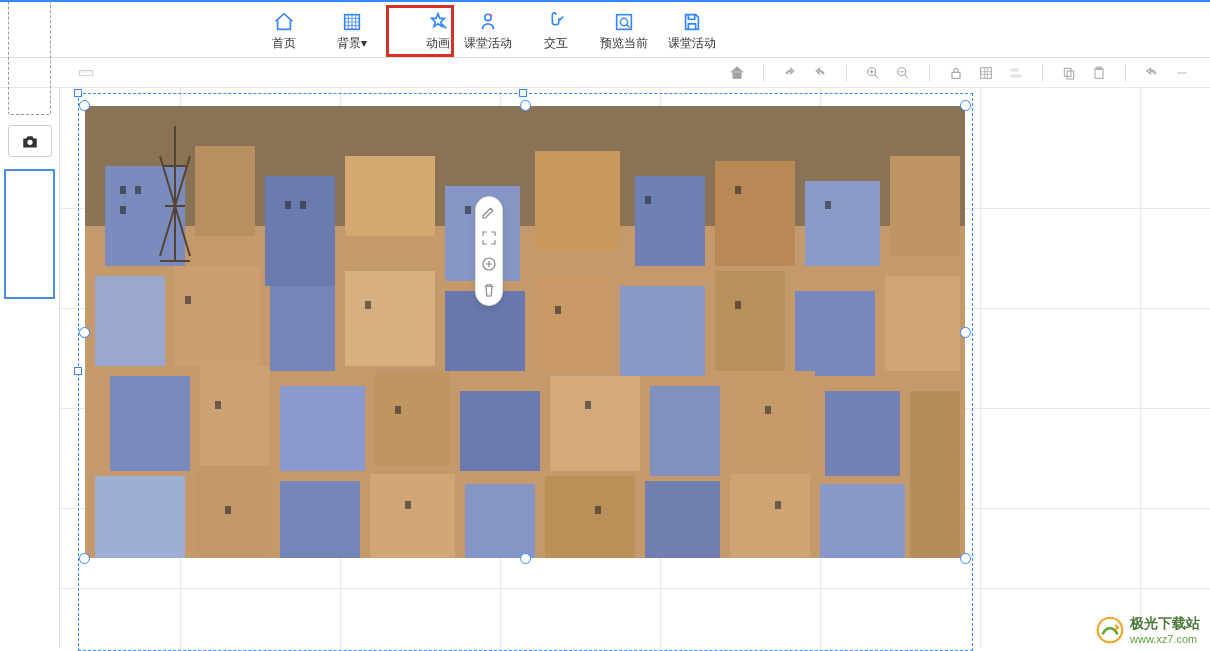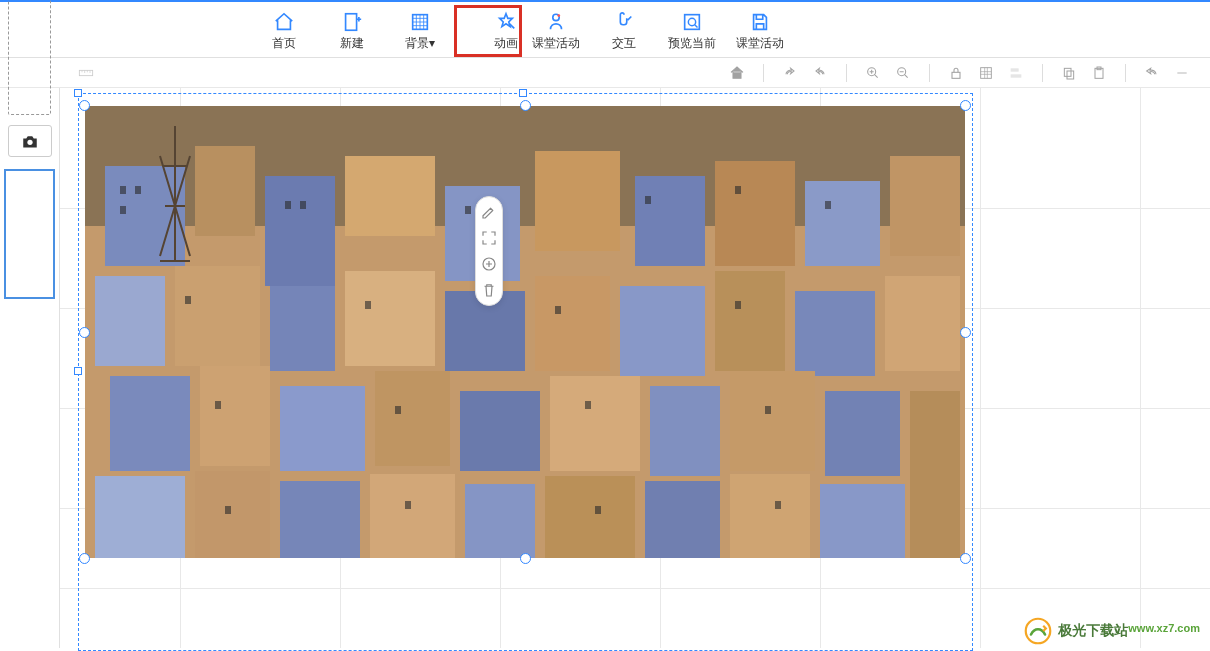--- a/index.html
+++ b/index.html
@@ -33,44 +33,37 @@
 .image-frame { position: absolute; left: 25px; top: 18px; width: 880px; height: 452px; }
 .image-frame svg { width: 100%; height: 100%; display: block; }
 .sel-handle { position: absolute; width: 11px; height: 11px; border: 1.5px solid #3388ff; background: #fff; border-radius: 50%; }
 .sel-handle-sm { width: 8px; height: 8px; border: 1.5px solid #3388ff; background: #fff; position: absolute; }
 
 .float-toolbar { position: absolute; left: 415px; top: 108px; width: 28px; background: #fff; border: 1px solid #ddd; border-radius: 14px; display: flex; flex-direction: column; align-items: center; padding: 6px 2px; gap: 8px; box-shadow: 0 2px 6px rgba(0,0,0,0.1); z-index: 10; }
 .float-btn { width: 18px; height: 18px; cursor: pointer; opacity: 0.7; }
 
 .watermark { position: absolute; right: 10px; bottom: 6px; display: flex; align-items: center; gap: 6px; }
 .watermark-logo { width: 28px; height: 28px; }
-.watermark-text { display: flex; flex-direction: row; }
+.watermark-text { display: flex; flex-direction: column; }
 .watermark-title { font-size: 14px; font-weight: bold; color: #4a7a3a; }
-.watermark-url { font-size: 11px; color: #5aa43a; font-weight: bold; }
+.watermark-url { font-size: 11px; color: #5aa43a; }
 
 .ruler-icon { width: 16px; height: 16px; opacity: 0.35; }
 </style>
 </head>
 <body>
 
 <div class="top-border"></div>
 
 <div class="toolbar-main">
   <div class="tool-btn">
     <svg viewBox="0 0 24 24">
         <path fill="none" stroke="#3388ff" stroke-width="1.8" d="M3 11 L12 3 L21 11 M5 10 V20 H19 V10"></path>
       </svg>
     <span class="tool-btn-label">首页</span>
-  </div>
-  <div class="tool-btn">
-    <svg viewBox="0 0 24 24">
-        <rect x="5" y="3" width="12" height="18" fill="none" stroke="#3388ff" stroke-width="1.8"></rect>
-        <path d="M17 9 h5 M19.5 6.5 v5" stroke="#3388ff" stroke-width="1.8"></path>
-      </svg>
-    <span class="tool-btn-label">新建</span>
   </div>
   <div class="tool-btn">
     <svg viewBox="0 0 24 24">
         <rect x="4" y="4" width="16" height="16" fill="none" stroke="#3388ff" stroke-width="1.8"></rect>
         <path d="M4 8 L20 8 M4 12 L20 12 M4 16 L20 16 M8 4 V20 M12 4 V20 M16 4 V20" stroke="#3388ff" stroke-width="0.9"></path>
       </svg>
     <span class="tool-btn-label"><span>背景</span><span>▾</span></span>
   </div>
   <div class="tool-btn highlighted">
     <svg viewBox="0 0 24 24">

